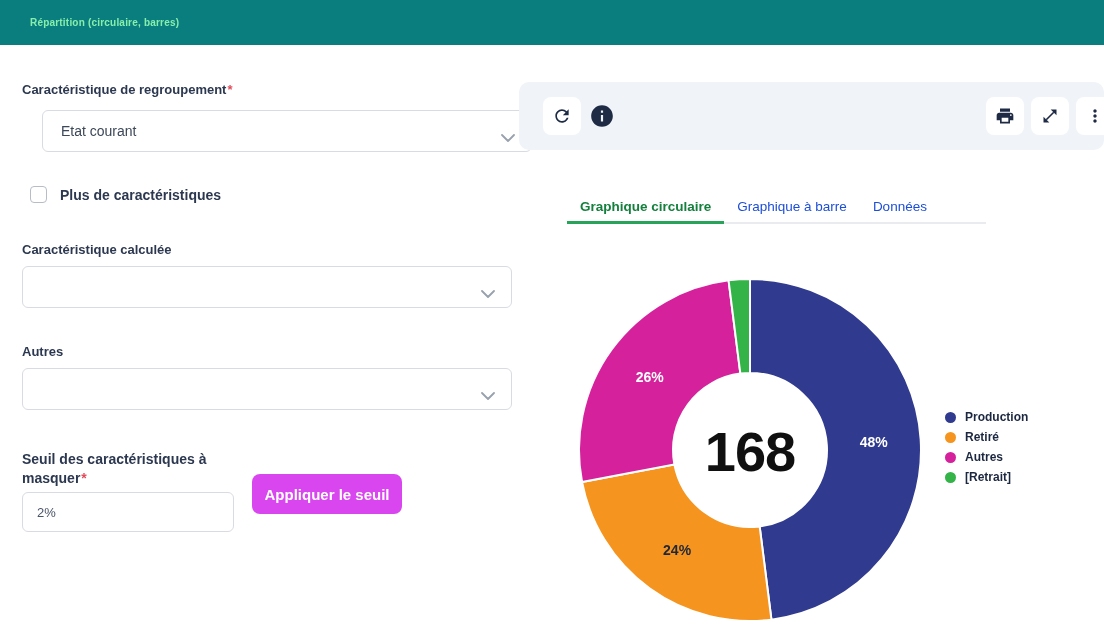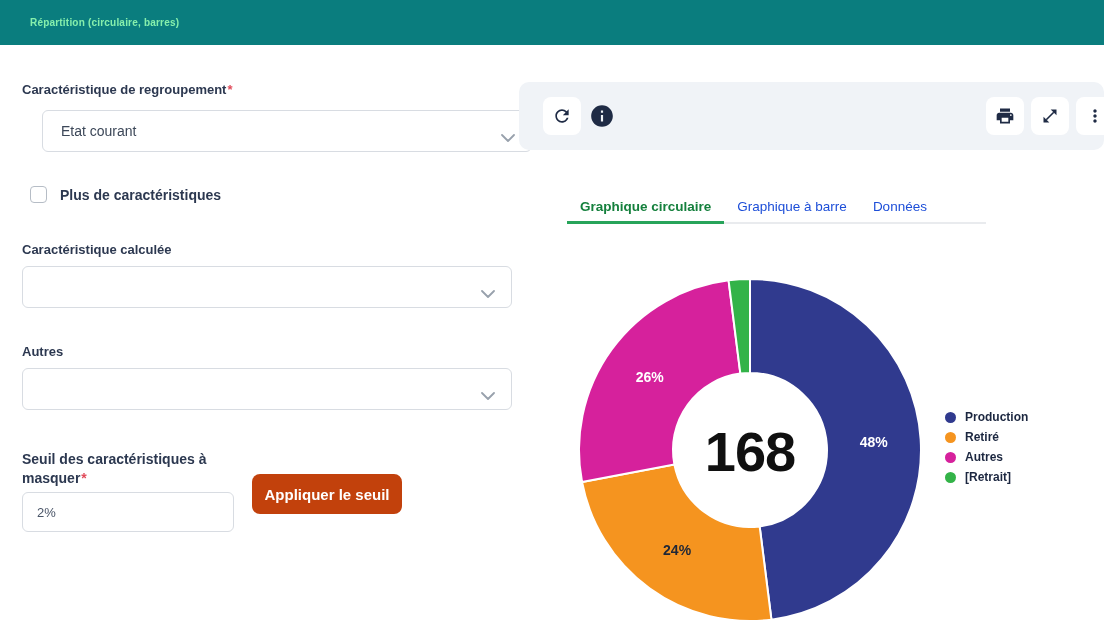--- a/index.html
+++ b/index.html
@@ -14,21 +14,21 @@
   .flabel{position:absolute;left:22px;font-size:13px;font-weight:600;color:#2c3850;}
   .req{color:#e14b5a;font-weight:700;margin-left:1px;}
   .selectbox{position:absolute;left:22px;width:490px;height:42px;box-sizing:border-box;border:1px solid #d8dce2;border-radius:6px;background:#fff;cursor:pointer;}
   .selectbox .val{position:absolute;left:18px;top:0;line-height:40px;font-size:14px;color:#3c4758;}
   .selectbox .chev{position:absolute;right:16px;top:17px;}
   .cbrow{position:absolute;left:30px;top:186px;display:flex;align-items:center;}
   .cbox{width:17px;height:17px;border:1.5px solid #b6bdc6;border-radius:4px;background:#fff;box-sizing:border-box;cursor:pointer;}
   .cblabel{margin-left:13px;font-size:14px;font-weight:600;color:#2c3850;}
   .threshold-label{position:absolute;left:22px;top:450px;width:230px;font-size:14px;font-weight:600;color:#2c3850;line-height:19px;}
   .tinput{position:absolute;left:22px;top:492px;width:212px;height:40px;box-sizing:border-box;border:1px solid #d8dce2;border-radius:6px;padding:0 14px;font-size:13px;color:#4a5568;font-family:"Liberation Sans",sans-serif;outline:none;}
-  .apply-btn{position:absolute;left:252px;top:474px;width:150px;height:40px;background:#c2410c;border:none;border-radius:8px;color:#fff;font-size:15px;font-weight:700;font-family:"Liberation Sans",sans-serif;cursor:pointer;}
+  .apply-btn{position:absolute;left:252px;top:474px;width:150px;height:40px;background:#d946ef;border:none;border-radius:8px;color:#fff;font-size:15px;font-weight:700;font-family:"Liberation Sans",sans-serif;cursor:pointer;}
 
   
   .toolbar{position:absolute;left:519px;top:82px;width:585px;height:68px;background:#f0f3f7;border-radius:10px;overflow:hidden;}
   .chip{position:absolute;top:15px;width:38px;height:38px;background:#fff;border-radius:8px;display:flex;align-items:center;justify-content:center;cursor:pointer;}
   .chip svg{display:block;}
   .info-btn{position:absolute;left:589px;top:103px;width:26px;height:26px;cursor:pointer;}
 
   
   .tabs{position:absolute;left:567px;top:192px;display:flex;}
   .tabs:after{content:"";position:absolute;left:0;top:30px;width:419px;height:2px;background:#e9ebee;z-index:0;}

